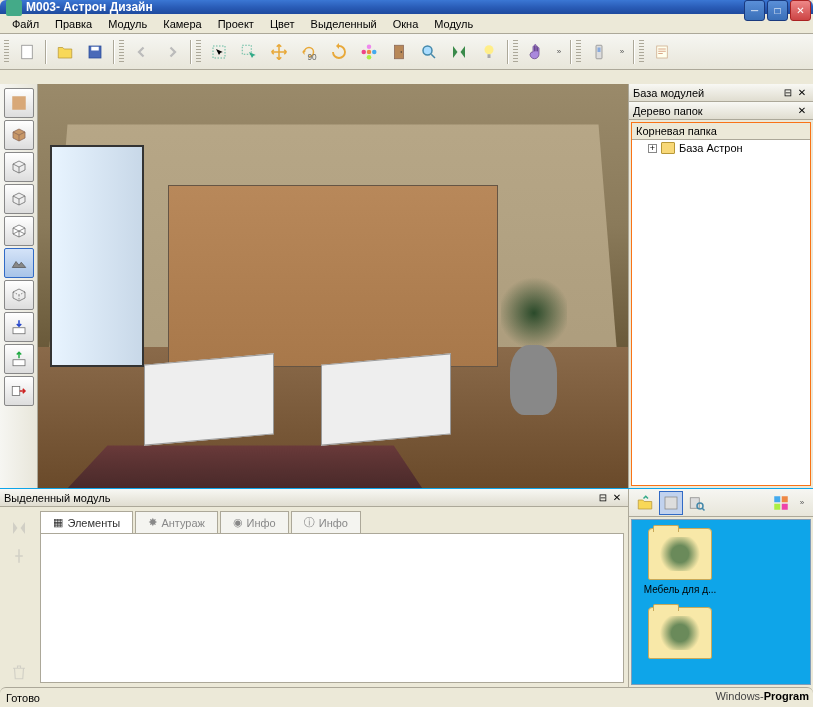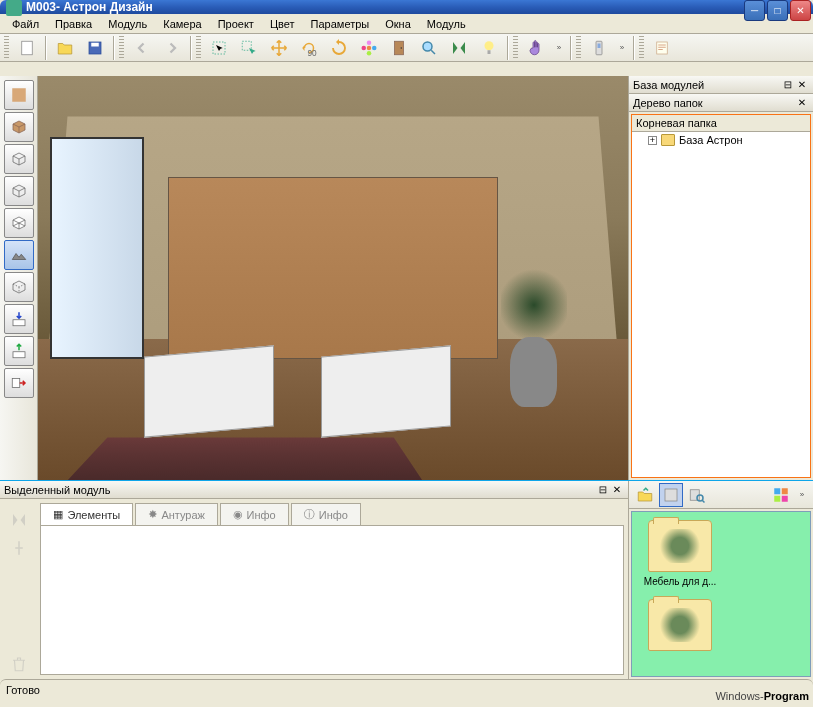--- a/index.html
+++ b/index.html
@@ -8,21 +8,21 @@
 .titlebar { height: 14px; background: linear-gradient(to bottom, #3b77d4 0%, #2a5db8 50%, #1e4a9e 100%); display: flex; padding: 0 2px 0 6px; color: white; border-top-left-radius: 6px; border-top-right-radius: 6px; }
 .titlebar-icon { width: 16px; height: 16px; background: #4a8; border-radius: 2px; margin-right: 4px; }
 .titlebar-text { font-weight: bold; flex: 1; font-size: 12px; }
 .win-btns { display: flex; gap: 2px; }
 .win-btn { width: 21px; height: 21px; background: linear-gradient(to bottom, #5a8fd8, #3a6fb8); border: 1px solid #1a3a7e; border-radius: 3px; color: white; display: flex; align-items: center; justify-content: center; cursor: pointer; font-size: 10px; }
 .win-btn.close { background: linear-gradient(to bottom, #e88, #c44); border-color: #a22; }
 
 .menubar { height: 20px; background: #ece9d8; display: flex; align-items: center; padding: 0 4px; border-bottom: 1px solid #aca899; }
 .menu-item { padding: 2px 8px; cursor: pointer; }
 
-.toolbar { height: 28px; background: linear-gradient(to bottom, #f6f6f2, #e8e6da); border-bottom: 1px solid #aca899; display: flex; align-items: center; padding: 0 4px; gap: 2px; }
+.toolbar { height: 36px; background: linear-gradient(to bottom, #f6f6f2, #e8e6da); border-bottom: 1px solid #aca899; display: flex; align-items: center; padding: 0 4px; gap: 2px; }
 .tool-btn { width: 28px; height: 28px; border: 1px solid transparent; display: flex; align-items: center; justify-content: center; cursor: pointer; border-radius: 2px; }
 .tool-sep { width: 2px; height: 24px; border-left: 1px solid #aca899; border-right: 1px solid #fff; margin: 0 2px; }
 .tool-grip { width: 5px; height: 24px; background: repeating-linear-gradient(to bottom, #aca899 0 1px, transparent 1px 3px); margin-right: 2px; }
 .tool-more { width: 14px; height: 28px; display: flex; align-items: center; justify-content: center; cursor: pointer; font-size: 8px; color: #555; }
 
 .main-area { display: flex; height: 404px; margin-top: 14px; }
 
 .left-toolbar { width: 38px; background: linear-gradient(to right, #f6f6f2, #e8e6da); border-right: 1px solid #aca899; display: flex; flex-direction: column; align-items: center; padding: 4px 0; gap: 2px; }
 .ltool { width: 30px; height: 30px; border: 1px solid #888; background: linear-gradient(to bottom, #fff, #ddd); display: flex; align-items: center; justify-content: center; cursor: pointer; border-radius: 2px; }
 .ltool.active { background: linear-gradient(to bottom, #d4e3f8, #a8c4e8); border-color: #316ac5; }
@@ -60,21 +60,21 @@
 .module-tabs-area { flex: 1; display: flex; flex-direction: column; }
 .module-tabs { display: flex; height: 22px; }
 .module-tab { padding: 3px 12px; background: #f4f4f0; border: 1px solid #aca899; border-bottom: none; margin-right: 2px; cursor: pointer; color: #888; display: flex; align-items: center; gap: 4px; }
 .module-tab.active { background: white; color: #333; }
 .module-content { flex: 1; background: white; border: 1px solid #aca899; }
 
 .thumb-panel { width: 185px; background: #ece9d8; border-left: 1px solid #aca899; display: flex; flex-direction: column; }
 .thumb-toolbar { height: 28px; display: flex; align-items: center; padding: 0 4px; gap: 2px; background: linear-gradient(to bottom, #f6f6f2, #e8e6da); border-bottom: 1px solid #aca899; }
 .thumb-btn { width: 24px; height: 24px; border: 1px solid transparent; display: flex; align-items: center; justify-content: center; cursor: pointer; }
 .thumb-btn.active { border-color: #316ac5; background: #c1d2ee; }
-.thumb-area { flex: 1; background: #86efac; border: 1px solid #7f9db9; margin: 2px; overflow: auto; padding: 8px; }
+.thumb-area { flex: 1; background: #0ea5e9; border: 1px solid #7f9db9; margin: 2px; overflow: auto; padding: 8px; }
 .thumb-item { width: 80px; text-align: center; margin-bottom: 12px; }
 .thumb-folder { width: 64px; height: 52px; background: #f8e8a8; border: 1px solid #c8a858; border-radius: 4px 4px 2px 2px; margin: 0 auto 4px; position: relative; }
 .thumb-folder:before { content: ''; position: absolute; top: -4px; left: 4px; width: 24px; height: 6px; background: #f8e8a8; border: 1px solid #c8a858; border-bottom: none; border-radius: 2px 2px 0 0; }
 .leaf-overlay { position: absolute; inset: 8px; background: radial-gradient(circle, #6a8a5a 30%, transparent 70%); }
 .thumb-label { font-size: 10px; white-space: nowrap; overflow: hidden; text-overflow: ellipsis; }
 
 .statusbar { height: 20px; background: #ece9d8; border-top: 1px solid #aca899; display: flex; align-items: center; padding: 0 6px; border-radius: 6px; }
 .watermark { position: absolute; right: 4px; bottom: 4px; font-size: 13px; color: #444; font-family: Arial; }
 .watermark b { color: #000; }
 
@@ -93,21 +93,21 @@
   </div>
 </div>
 
 <div class="menubar">
   <div class="menu-item">Файл</div>
   <div class="menu-item">Правка</div>
   <div class="menu-item">Модуль</div>
   <div class="menu-item">Камера</div>
   <div class="menu-item">Проект</div>
   <div class="menu-item">Цвет</div>
-  <div class="menu-item">Параметры</div>
+  <div class="menu-item">Выделенный</div>
   <div class="menu-item">Окна</div>
   <div class="menu-item">Модуль</div>
 </div>
 
 <div class="toolbar">
   <div class="tool-grip"></div>
   <div class="tool-btn">
       <svg viewBox="0 0 24 24">
         <rect x="5" y="3" width="14" height="18" fill="#fff" stroke="#888"></rect>
       </svg>

